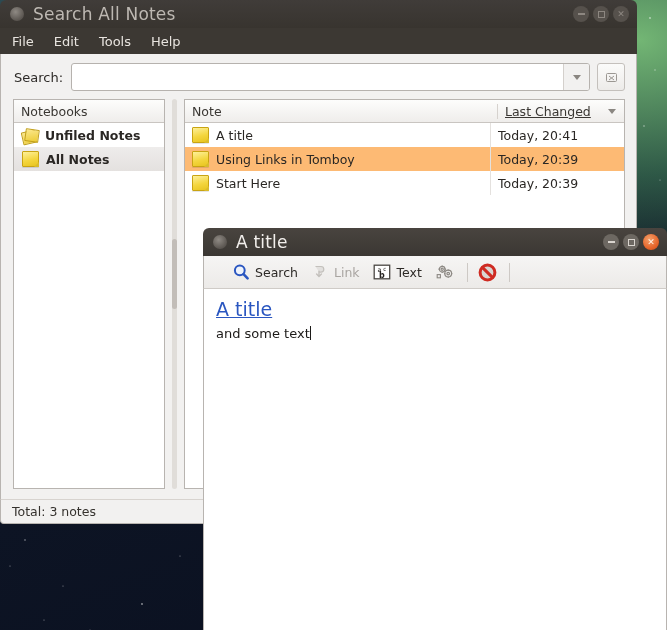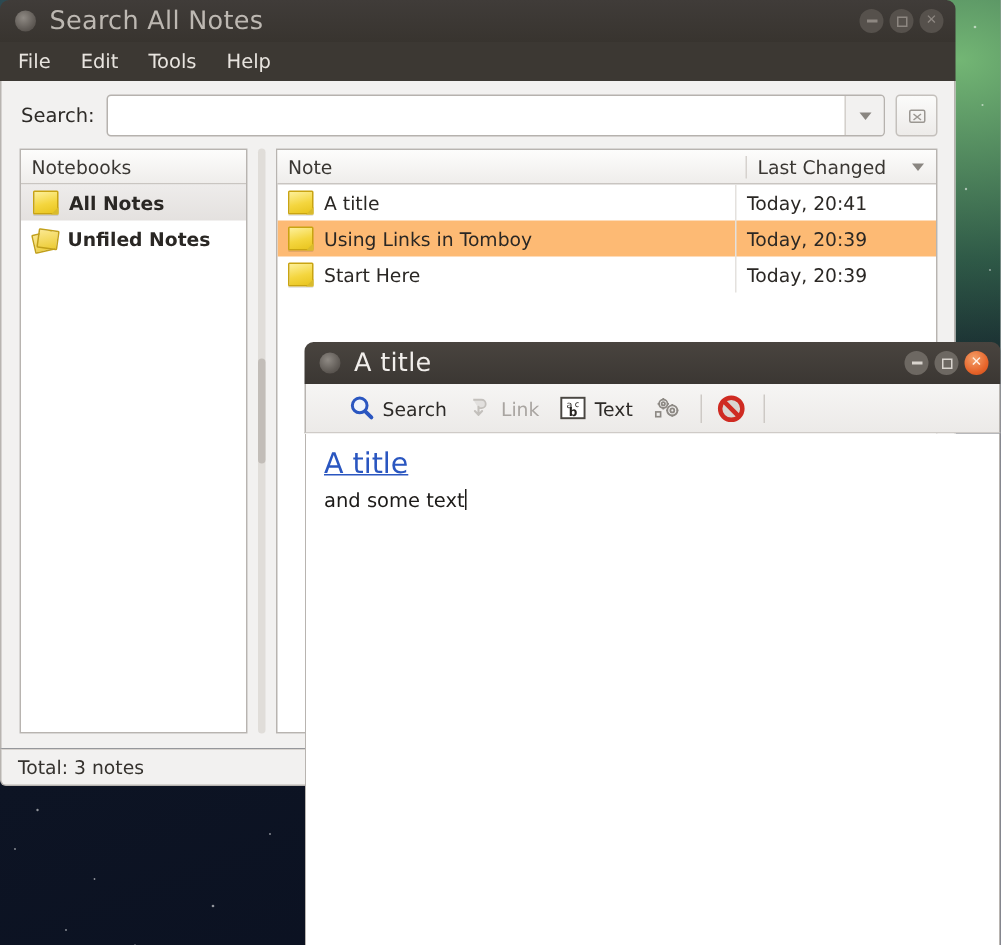--- a/index.html
+++ b/index.html
@@ -110,21 +110,21 @@
     height: 22px; display: flex; align-items: center;
     background: linear-gradient(180deg,#fdfdfc 0%,#efedeb 100%);
     border-bottom: 1px solid #c9c5c1;
     font-size: 12.5px; color: #3a3733;
   }
   .col-head .ch { padding-left: 7px; }
   #notes-head { display: flex; }
   #notes-head .ch-note { flex: 1; }
   #notes-head .ch-changed {
     width: 118px; border-left: 1px solid #d6d2ce;
-    display: flex; align-items: center; justify-content: space-between; padding-right: 8px;
+    display: flex; align-items: center; justify-content: space-between; padding-right: 8px; text-decoration: underline;
   }
   .rows { flex: 1; overflow: hidden; }
   .nb-row {
     height: 24px; display: flex; align-items: center; padding-left: 8px;
     font-size: 12.5px; font-weight: bold; color: #2a2724; gap: 7px;
   }
   .nb-row.selected { background: linear-gradient(180deg,#eeeceb,#e4e1df); }
   .note-row { height: 24px; display: flex; align-items: center; font-size: 12.5px; color: #2a2724; }
   .note-row.alt { background: #fdba74; }
   .note-row .nr-title { flex: 1; display: flex; align-items: center; gap: 7px; padding-left: 7px; }
@@ -265,30 +265,30 @@
           </svg>
         </span>
       </div>
 
       <div id="panes">
         <div class="pane" id="notebooks-pane">
           <div class="col-head">
             <span class="ch">Notebooks</span>
           </div>
           <div class="rows">
-            <div class="nb-row selected">
-              <span class="ico-note"></span>
-              <span>All Notes</span>
-            </div>
             <div class="nb-row">
               <span class="ico-stack">
                   <i></i>
                   <i></i>
                 </span>
               <span>Unfiled Notes</span>
+            </div>
+            <div class="nb-row selected">
+              <span class="ico-note"></span>
+              <span>All Notes</span>
             </div>
           </div>
         </div>
 
         <div id="scrollgap">
           <div class="track"></div>
           <div class="thumb"></div>
         </div>
 
         <div class="pane" id="notes-pane">

